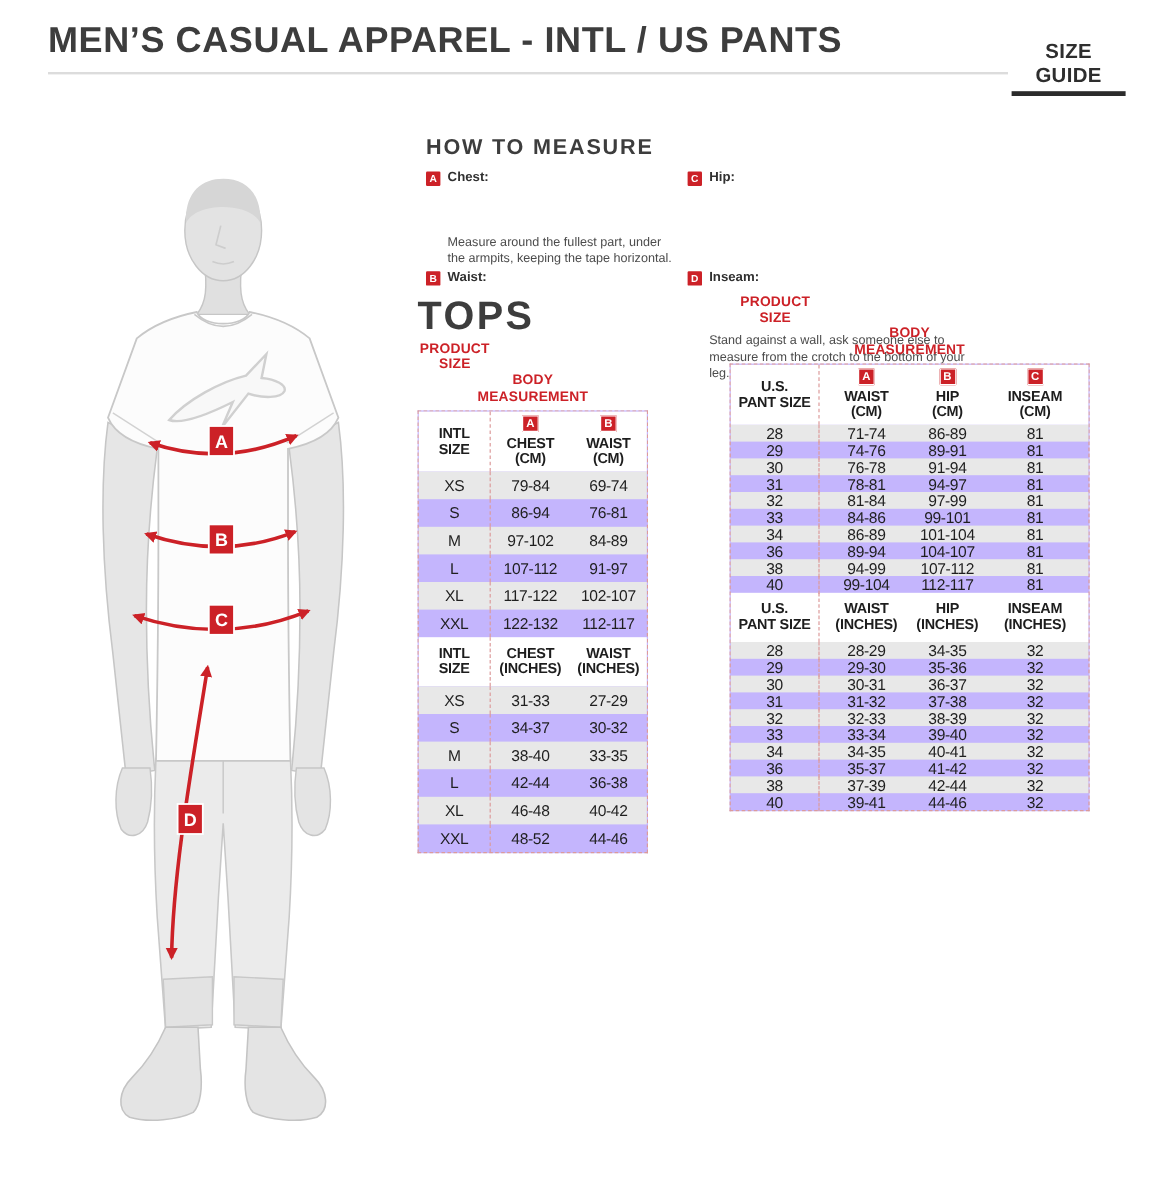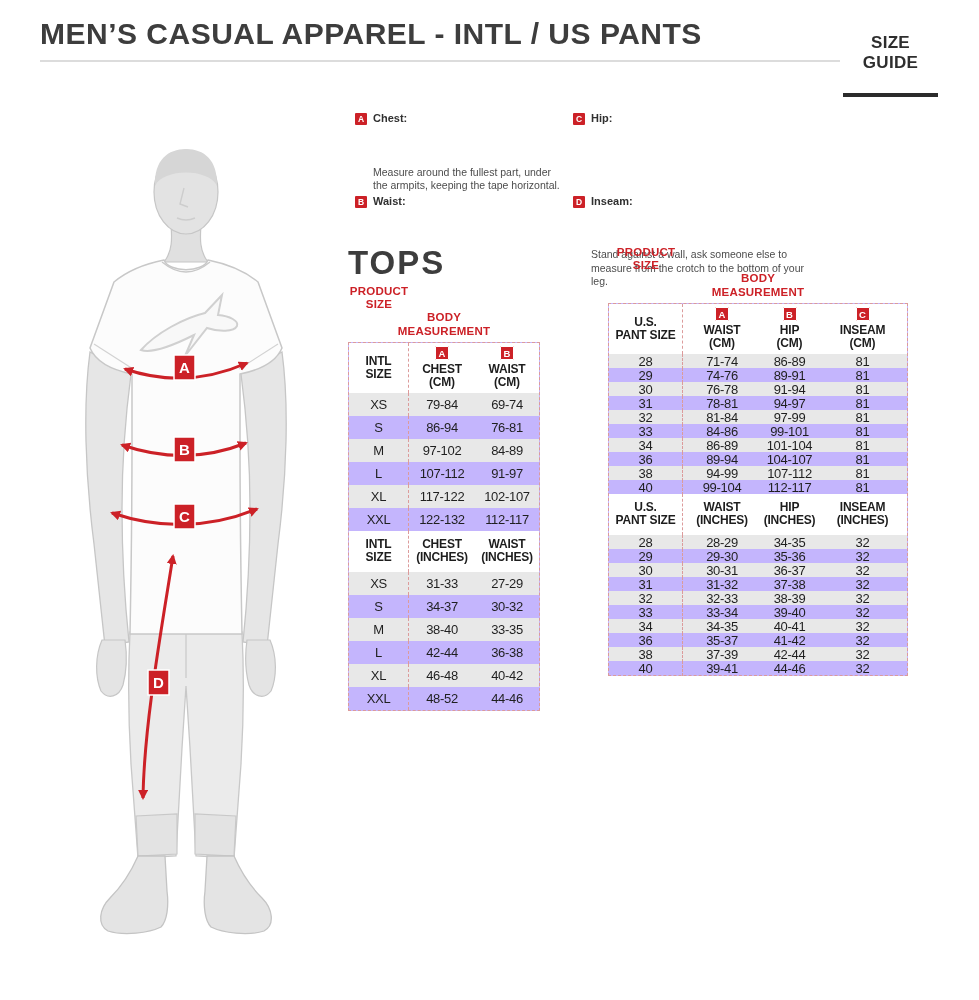--- a/index.html
+++ b/index.html
@@ -15,21 +15,21 @@
     font-size:30px; font-weight:800; letter-spacing:.5px; color:#3d3d3d;
     white-space:nowrap;
   }
   .header-rule {
     position:absolute; left:40px; top:60px; width:800px; height:2px;
     background:#dcdcdc;
   }
   .size-guide-tab {
     position:absolute; left:843px; top:33px; width:95px;
     font-size:17px; font-weight:700; color:#2e2e2e; text-align:center;
-    padding-bottom:20px; border-bottom:4px solid #2b2b2b; letter-spacing:.3px;
+    padding-bottom:3px; border-bottom:4px solid #2b2b2b; letter-spacing:.3px;
   }
 
   
   .htm { position:absolute; left:355px; top:112px; width:450px; }
   .htm-title { font-size:18px; font-weight:800; letter-spacing:1.5px; color:#3d3d3d; margin-bottom:9px; }
   .htm-grid { display:grid; grid-template-columns:212px 232px; grid-template-rows:auto auto; grid-auto-flow:column; column-gap:6px; row-gap:2px; }
   .htm-item { display:flex; gap:6px; }
   .mini-badge {
     flex:0 0 auto; width:12px; height:12px; margin-top:1px;
     background:#cc2127; color:#fff; font-size:8.5px; font-weight:700;
@@ -87,20 +87,21 @@
   svg text { font-family:"Liberation Sans", sans-serif; }
 </style>
 </head>
 <body>
 
 <div class="page-title">MEN’S CASUAL APPAREL - INTL / US PANTS</div>
 <div class="header-rule"></div>
 <div class="size-guide-tab">SIZE GUIDE</div>
 
 <div class="htm">
+  <div class="htm-title">HOW TO MEASURE</div>
   <div class="htm-grid">
     <div class="htm-item">
       <span class="mini-badge">A</span>
       <div class="htm-text">
         <span class="htm-label">Chest:</span>
         <span class="htm-desc">Measure around the fullest part, under the armpits, keeping the tape horizontal.</span>
       </div>
     </div>
     <div class="htm-item">
       <span class="mini-badge">B</span>

